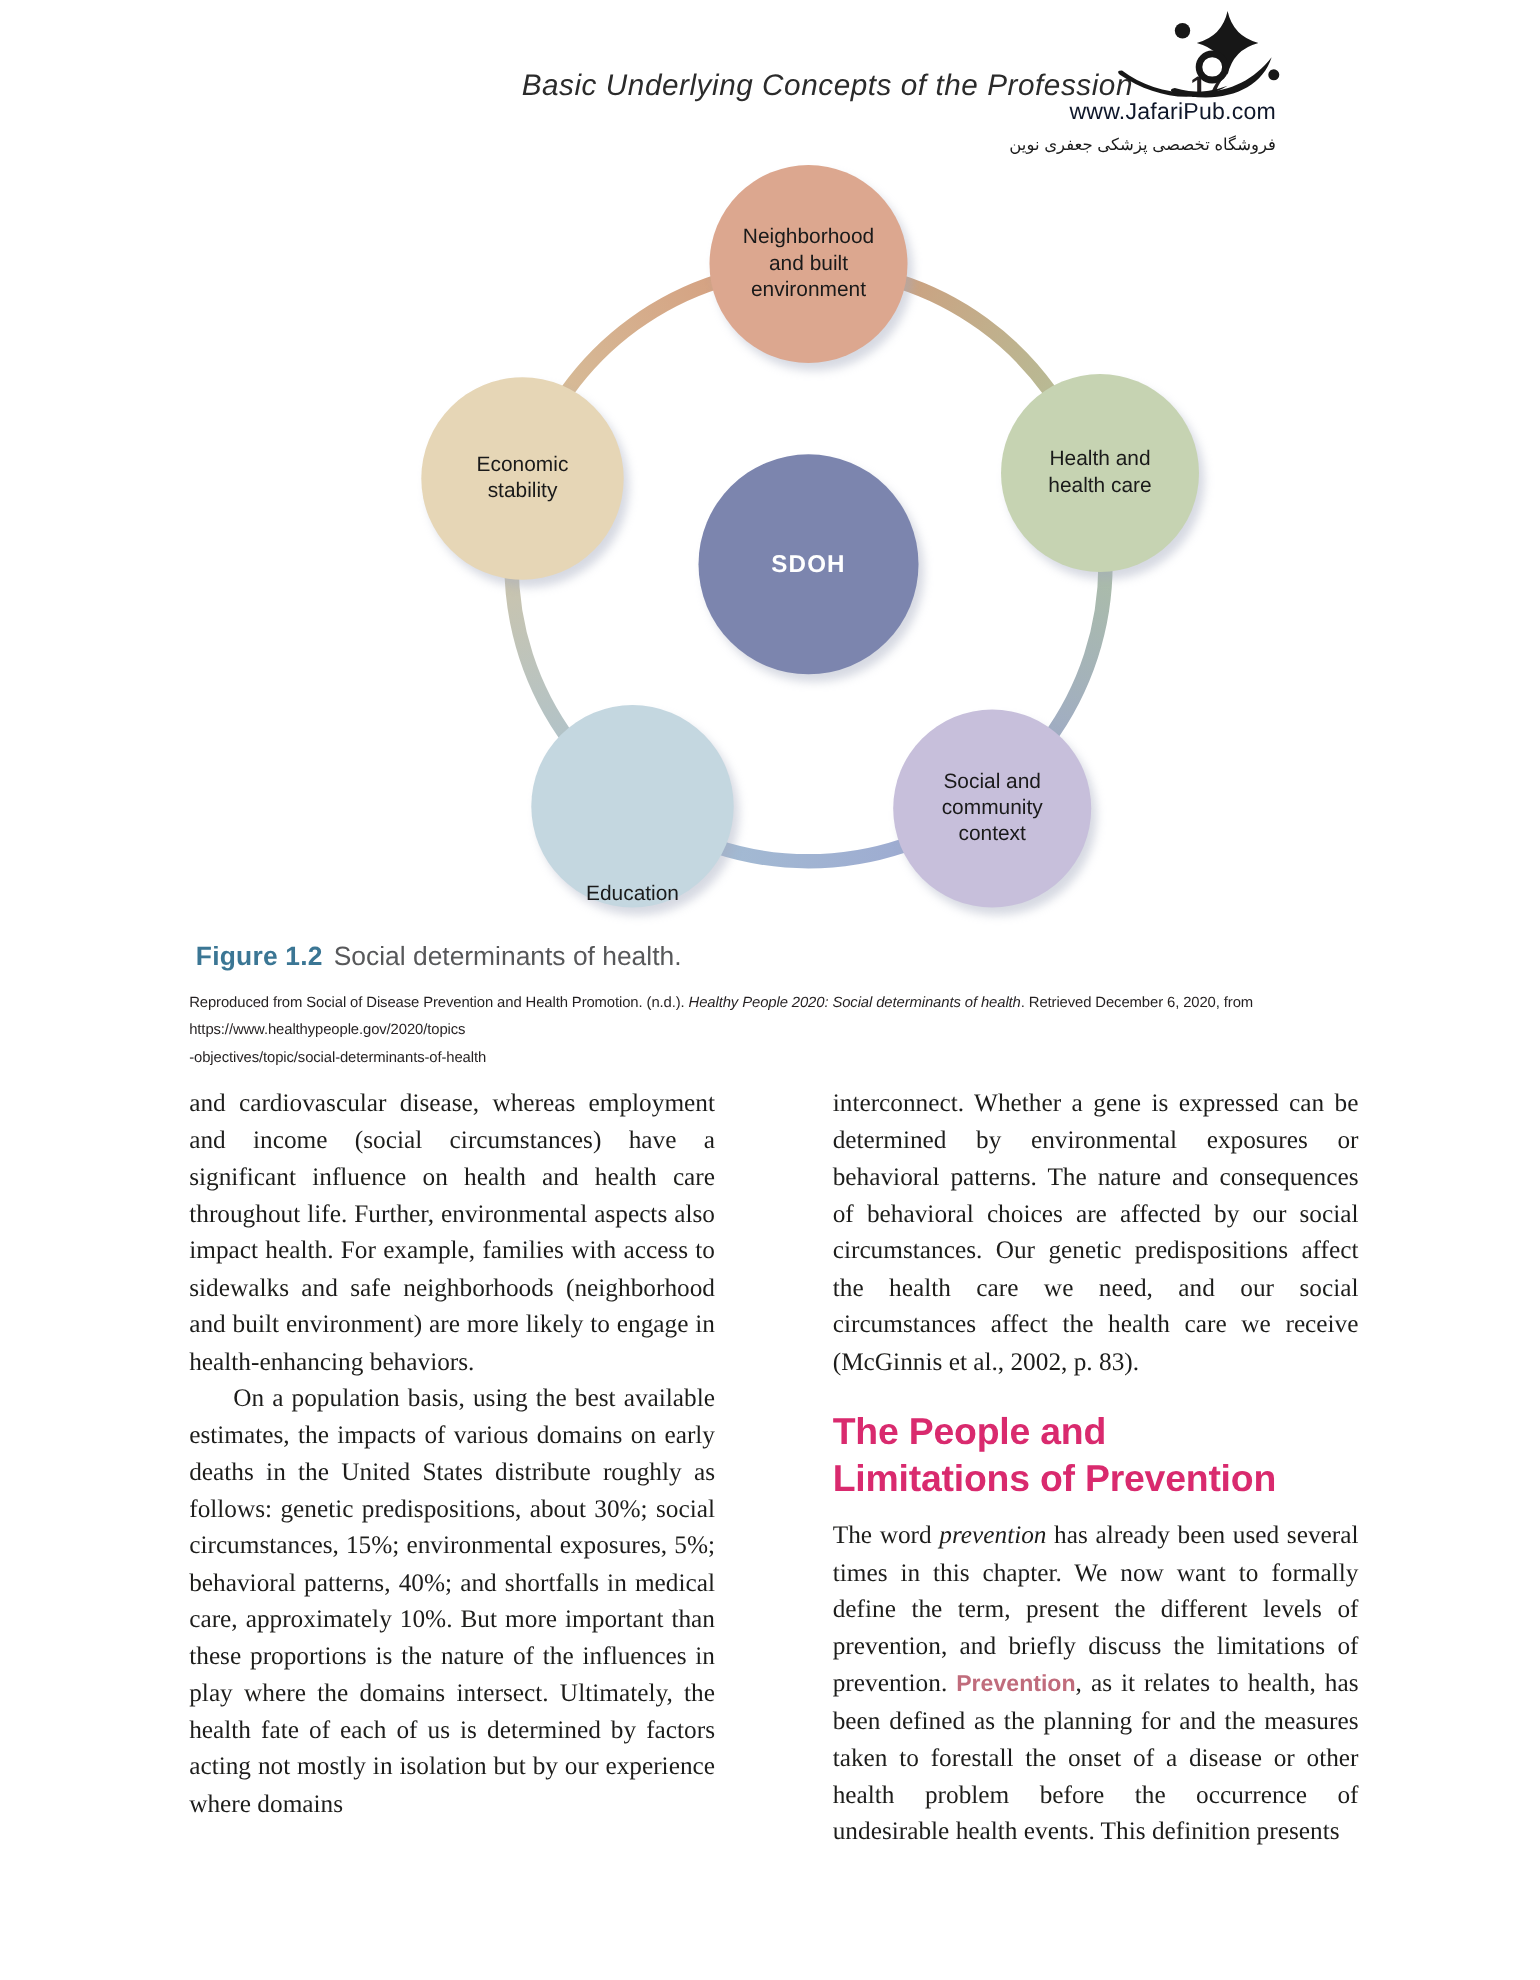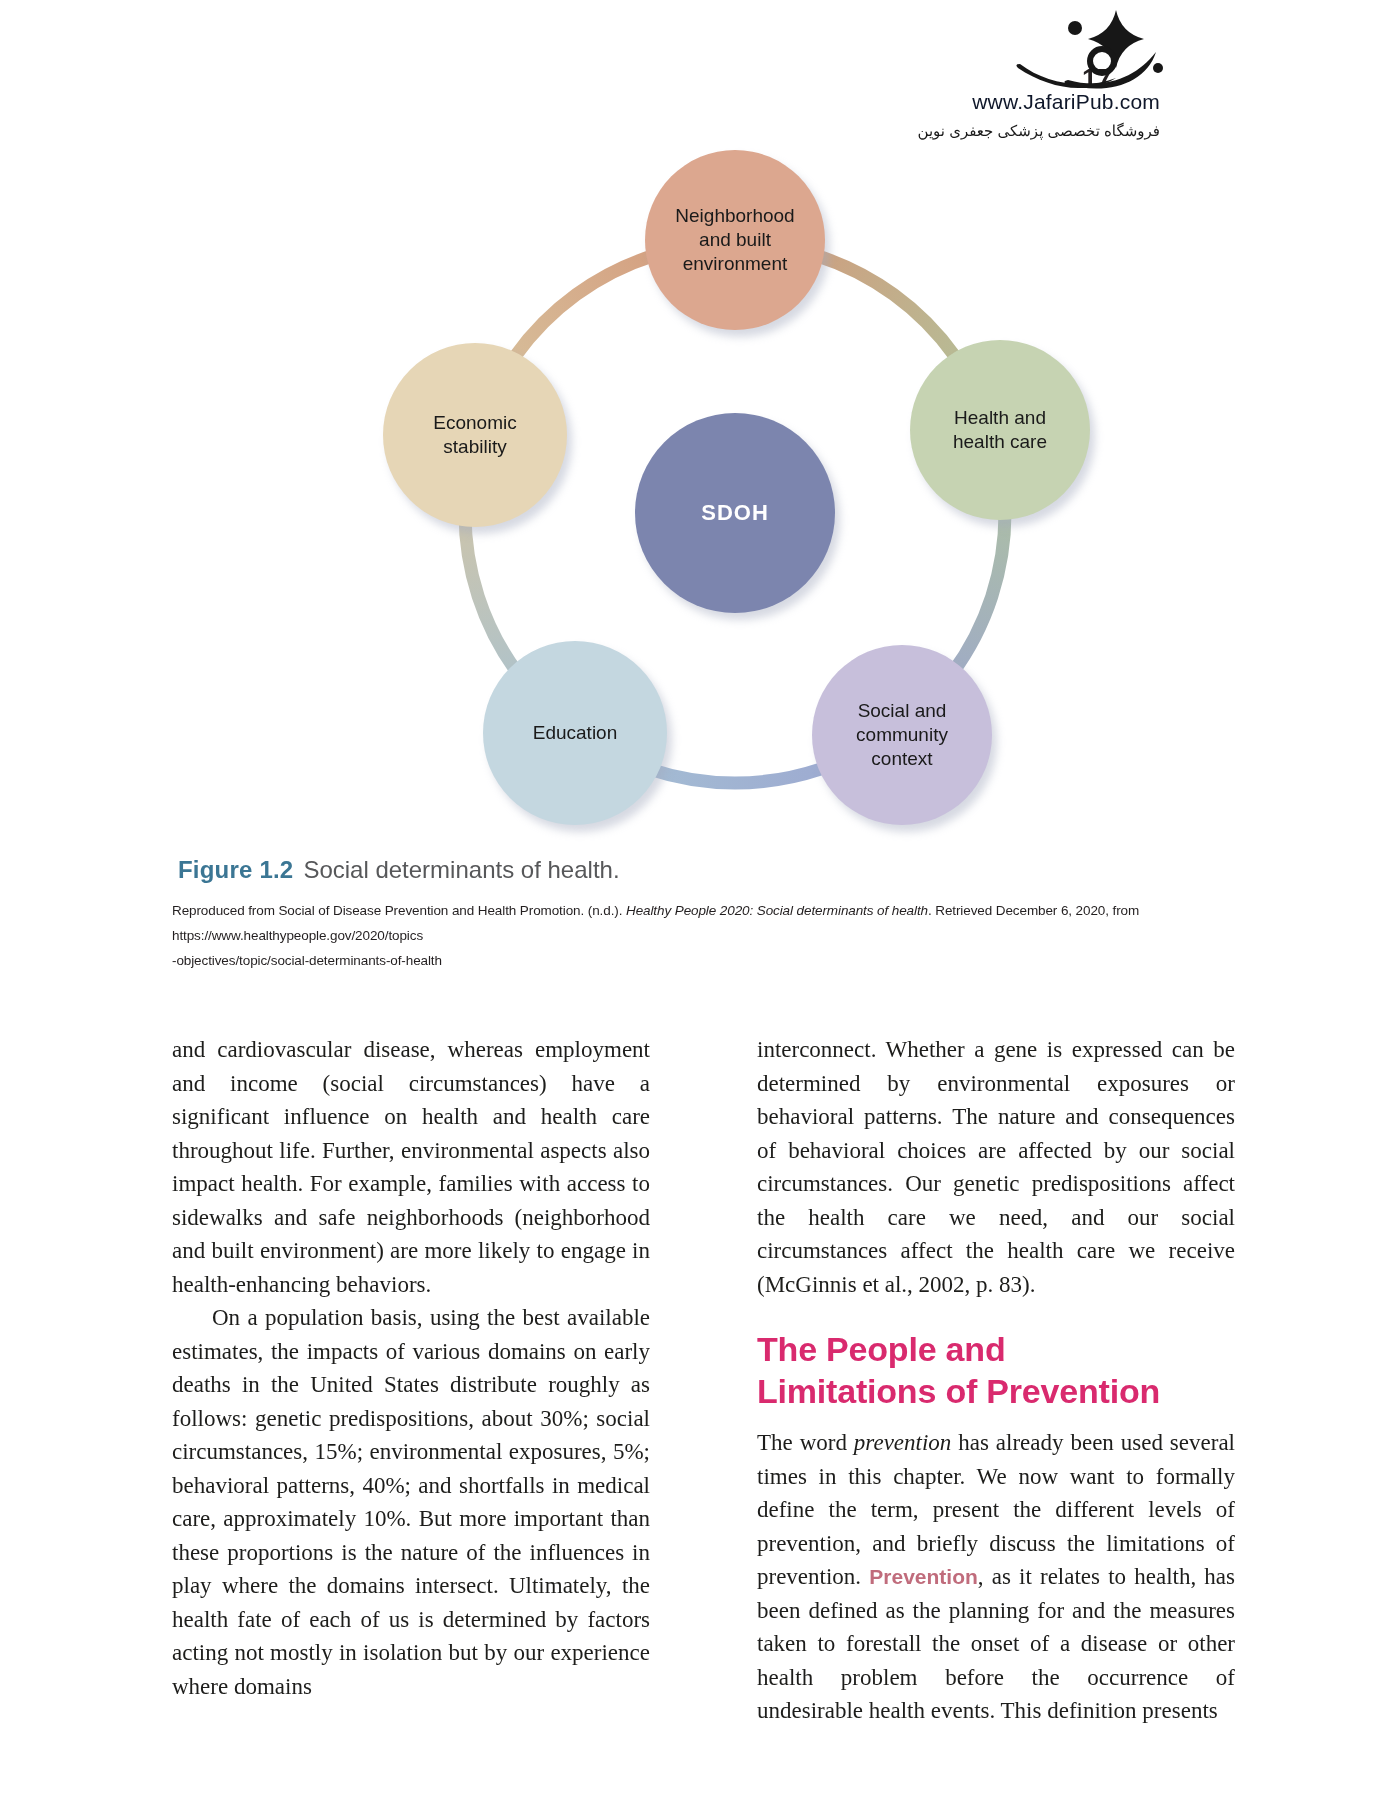--- a/index.html
+++ b/index.html
@@ -21,49 +21,50 @@
 
   
   .diagram{position:absolute;top:0;left:0;}
   .ring-svg{position:absolute;top:236px;left:458px;}
   .node{position:absolute;border-radius:50%;display:flex;align-items:center;justify-content:center;
     text-align:center;font-family:"Liberation Sans",sans-serif;font-size:19px;line-height:1.25;
     color:#1a1a1a;box-shadow:5px 7px 9px rgba(165,170,190,.45);z-index:3;}
   .node-neighborhood{left:645px;top:150px;width:180px;height:180px;padding:0 16px;box-sizing:border-box;}
   .node-economic{left:383px;top:343px;width:184px;height:184px;padding:0 30px;box-sizing:border-box;}
   .node-health{left:910px;top:340px;width:180px;height:180px;padding:0 30px;box-sizing:border-box;}
-  .node-education{left:483px;top:641px;width:184px;height:184px;padding:0 20px;box-sizing:border-box;}
+  .node-education{left:483px;top:641px;width:184px;height:184px;padding:0 20px;box-sizing:border-box;align-items:flex-end;}
   .node-social{left:812px;top:645px;width:180px;height:180px;padding:0 26px;box-sizing:border-box;}
   .node-center{left:635px;top:413px;width:200px;height:200px;color:#ffffff;font-weight:bold;
     font-size:22px;letter-spacing:1px;z-index:4;}
 
   
   .fig-caption{position:absolute;top:856px;left:178px;width:1100px;font-size:24px;}
   .fig-label{font-weight:bold;color:#3b7694;letter-spacing:.2px;}
   .fig-text{color:#57585a;margin-left:10px;}
   .fig-credit{position:absolute;top:898px;left:172px;width:1110px;
     font-size:13.5px;line-height:25px;color:#231f20;letter-spacing:-.1px;}
 
   
-  .article{position:absolute;top:986px;left:172px;width:1065px;display:flex;z-index:0;margin-top:47px;}
+  .article{position:absolute;top:986px;left:172px;width:1065px;display:flex;z-index:0;}
   .col{width:478px;font-family:"Liberation Serif",serif;font-size:23px;line-height:33.5px;
     text-align:justify;color:#1d1d1b;}
   .col-left{margin-right:107px;}
   .para{margin:0;}
   .para.indent{text-indent:40px;}
   .section-heading{font-family:"Liberation Sans",sans-serif;font-weight:bold;font-size:34px;
     line-height:42px;color:#d92a6e;letter-spacing:-.2px;margin:27px 0 14px 0;text-align:left;}
   .seg-italic{font-style:italic;}
   .seg-keyword{font-family:"Liberation Sans",sans-serif;font-weight:bold;color:#c06c7c;font-size:21px;}
 </style>
 </head>
 <body>
 
 <div class="page">
 
+  <div class="running-head">Basic Underlying Concepts of the Profession</div>
   <div class="page-number">17</div>
 
   <div class="logo-wrap">
     <svg class="logo-svg" width="160" height="110" viewBox="0 0 160 110">
       <g fill="#171717">
         <path d="M104,4 Q109,27 132,33 Q109,39 104,62 Q99,39 76,33 Q99,27 104,4 Z"></path>
         <circle cx="63" cy="22" r="7"></circle>
         <path d="M8,58 C34,78 72,84 104,72 C74,90 36,82 6,62 Q2,58 8,58 Z"></path>
         <path d="M56,74 C92,84 124,72 144,46 C134,78 94,90 54,78 Q50,75 56,74 Z"></path>
         <circle cx="90" cy="55" r="12" fill="none" stroke="#171717" stroke-width="6"></circle>

